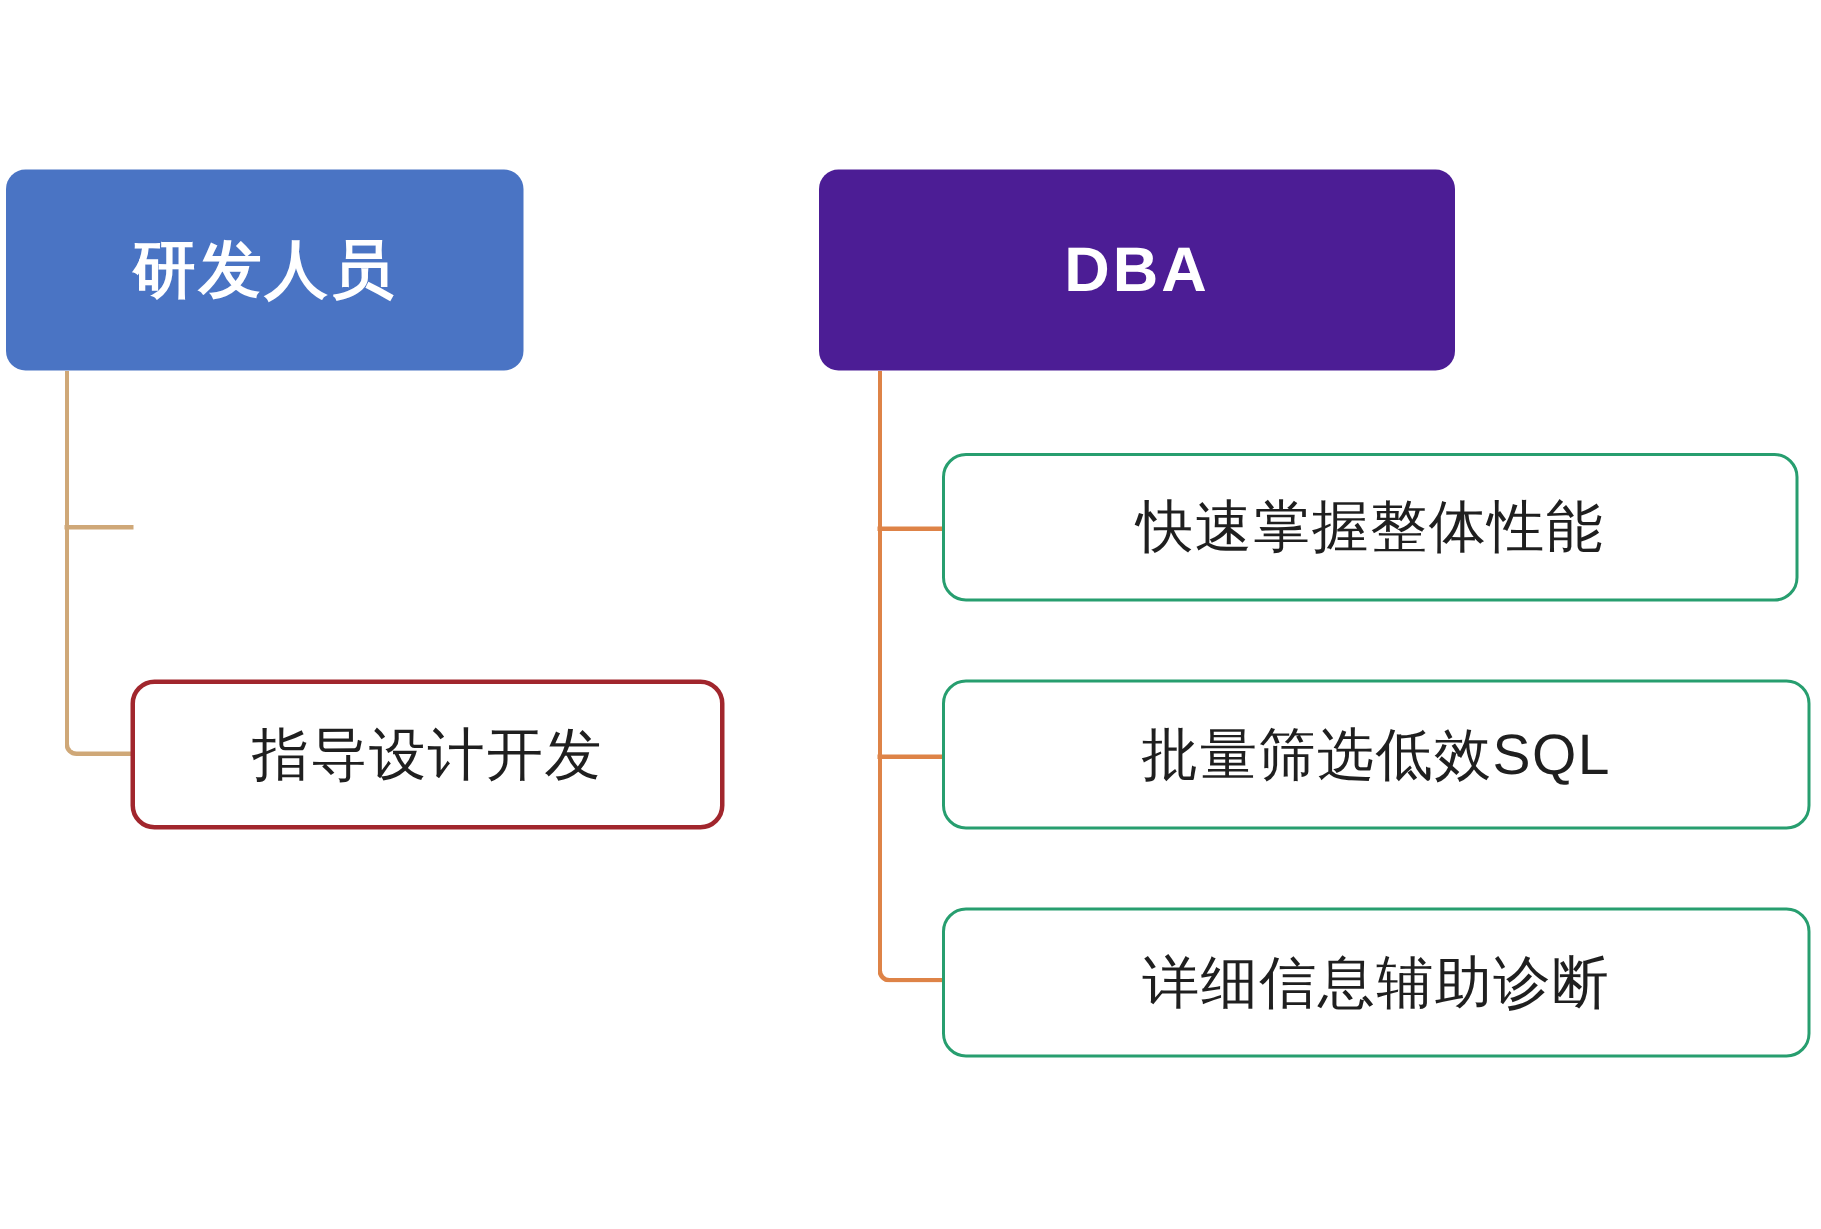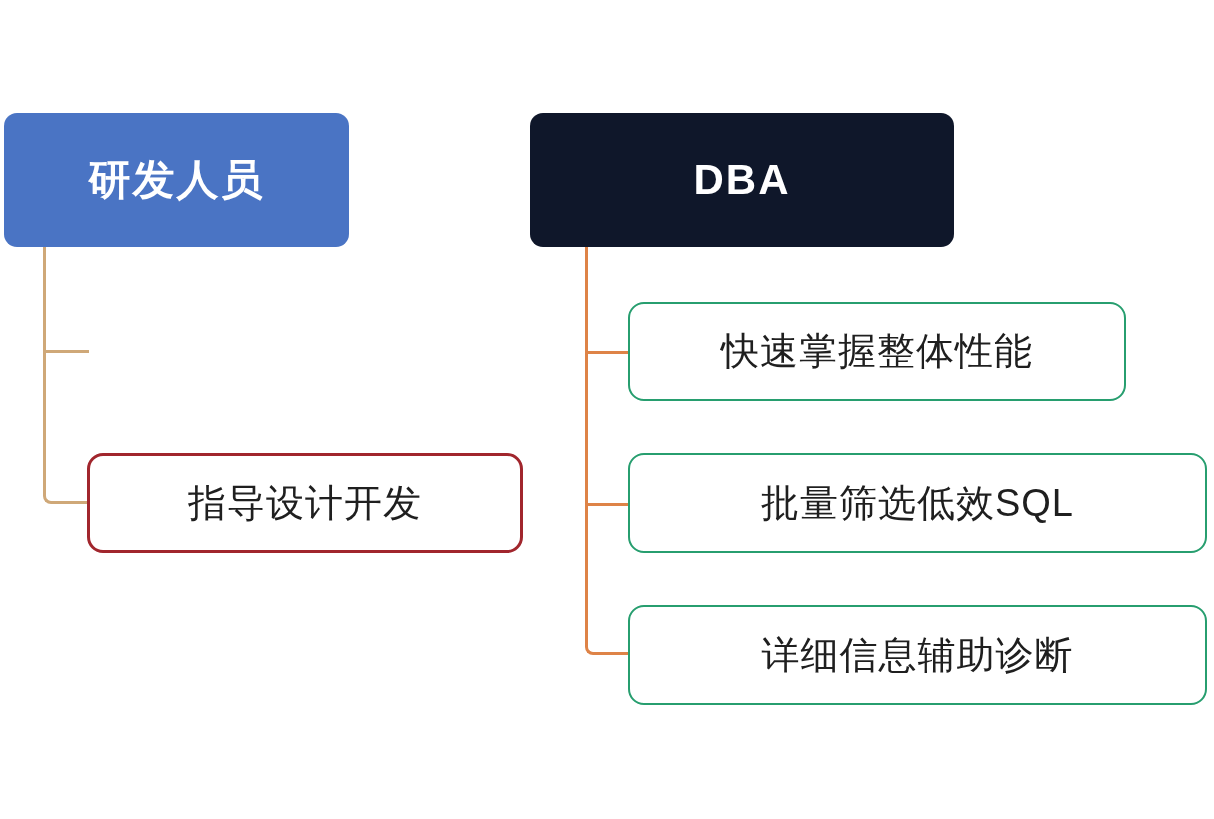--- a/index.html
+++ b/index.html
@@ -21,40 +21,40 @@
     border-radius: 13px;
     display: flex;
     align-items: center;
     justify-content: center;
     color: #ffffff;
     font-size: 42px;
     font-weight: 700;
     letter-spacing: 2px;
   }
   .hdr-dev { left: 4px;   width: 345px; background: #4a74c4; }
-  .hdr-dba { left: 530px; width: 424px; background: #0f172a; }
+  .hdr-dba { left: 546px; width: 424px; background: #4c1d95; }
 
   
   .child {
     position: absolute;
     background: #ffffff;
     display: flex;
     align-items: center;
     justify-content: center;
     color: #1f1f1f;
     font-size: 38px;
     font-weight: 400;
     letter-spacing: 1px;
     border-radius: 16px;
   }
   .child-red   { border: 3px solid #a1262d; }
   .child-green { border: 2.5px solid #279e6f; }
   .c-l1 { left: 87px;  top: 302px; width: 436px; height: 99px;  }
-  .c-l2 { left: 87px;  top: 453px; width: 436px; height: 100px; }
-  .c-r1 { left: 628px; top: 302px; width: 498px; height: 99px;  }
+  .c-l2 { left: 87px;  top: 453px; width: 396px; height: 100px; }
+  .c-r1 { left: 628px; top: 302px; width: 571px; height: 99px;  }
   .c-r2 { left: 628px; top: 453px; width: 579px; height: 100px; }
   .c-r3 { left: 628px; top: 605px; width: 579px; height: 100px; }
 
   
   .conn { position: absolute; }
   .elbow-dev {
     left: 43px; top: 247px; width: 46px; height: 257px;
     border-left: 3px solid #cfa878;
     border-bottom: 3px solid #cfa878;
     border-bottom-left-radius: 8px;

